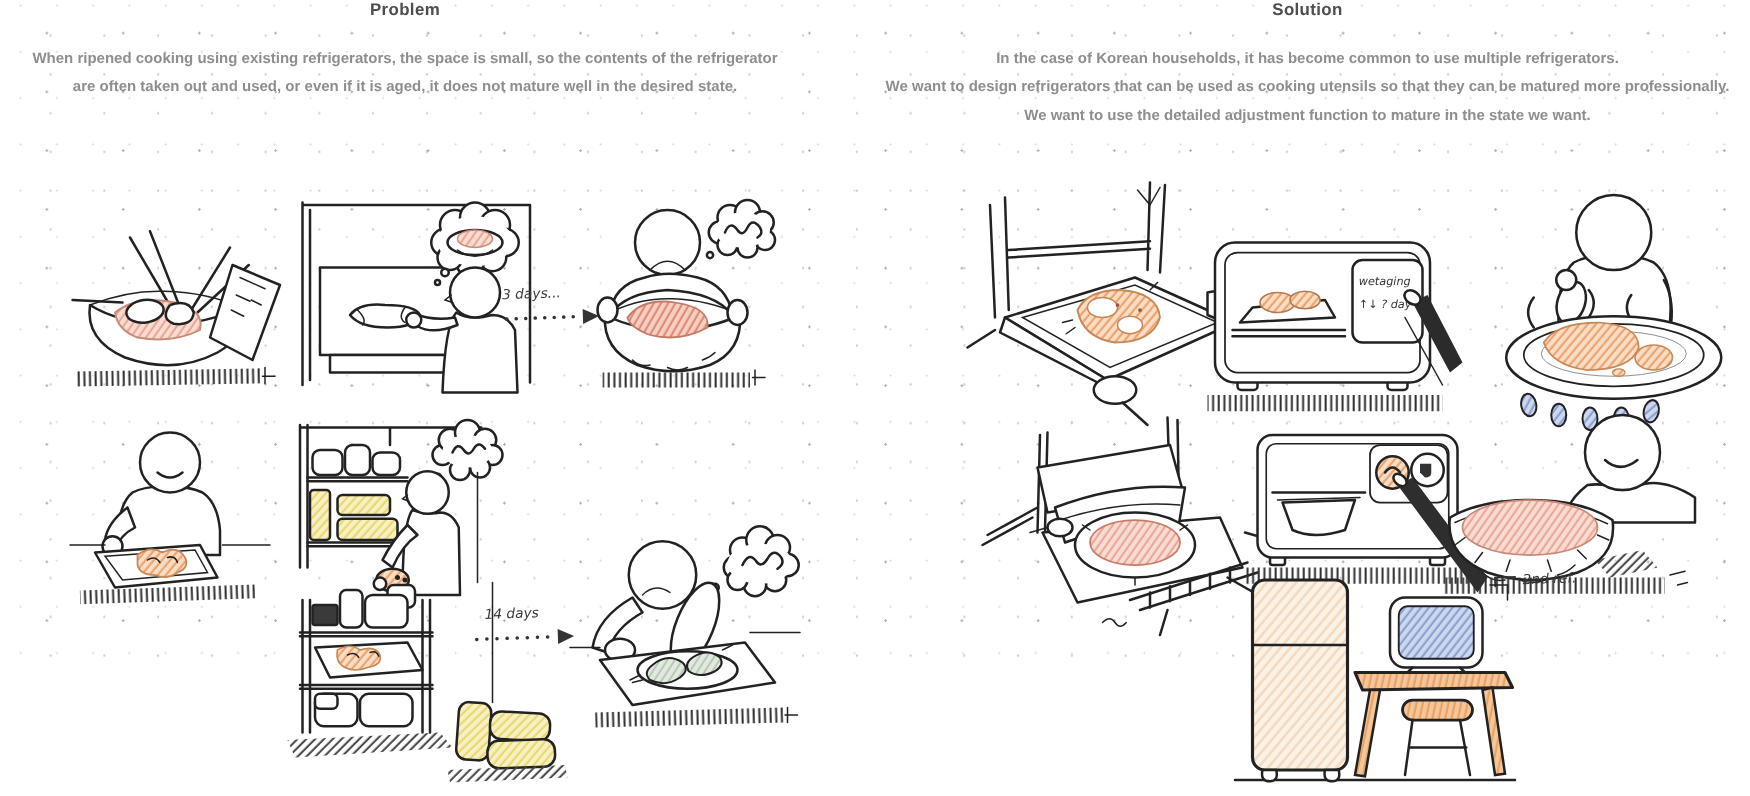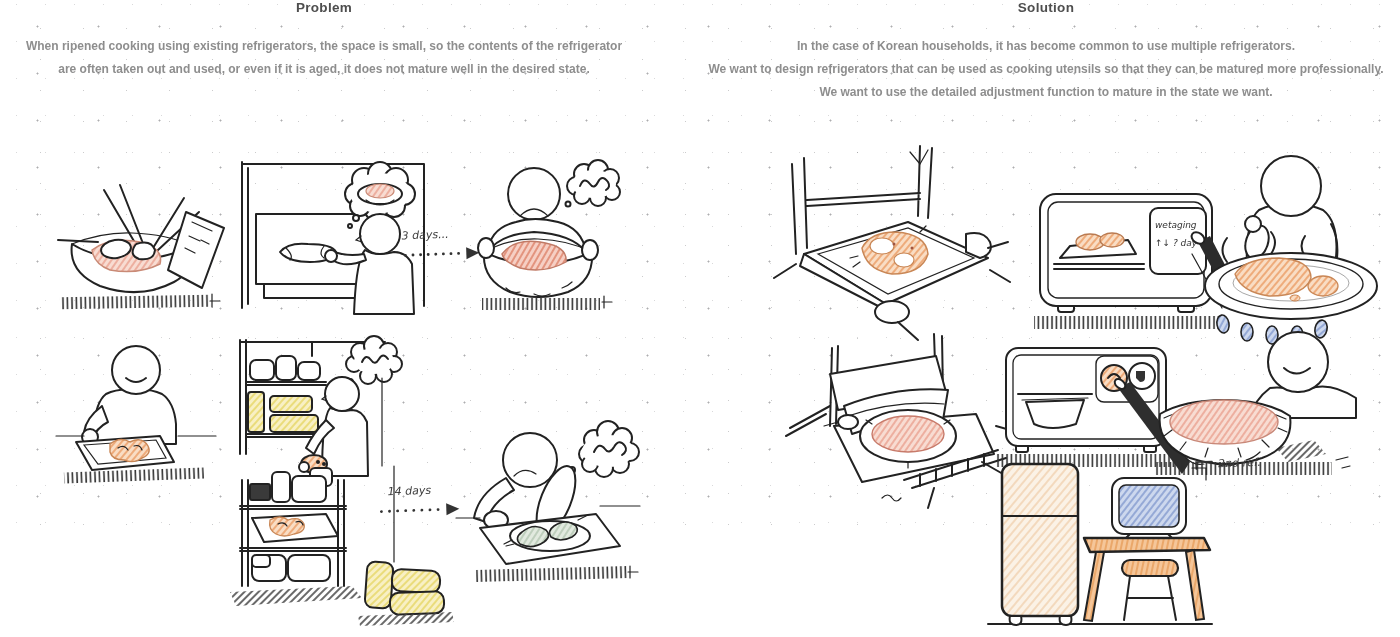--- a/index.html
+++ b/index.html
@@ -340,21 +340,21 @@
         <circle cx="124" cy="108" r="1.5" fill="#a05540"></circle>
           <circle cx="142" cy="112" r="1.5" fill="#a05540"></circle>
         <path class="thin" d="M88,120 l-8,2 M90,126 l-7,5 M150,96 l6,-6"></path>
       </g>
       <ellipse class="ink" cx="122" cy="176" rx="17" ry="11"></ellipse>
       <path class="ln" d="M128,186 L148,204"></path>
       <path class="ln" d="M218,112 L238,106 M220,134 L240,146 M26,128 L4,142" stroke-width="1.5"></path>
     </svg>
   </div>
 
-  <div class="scene" style="left:1032px; top:180px;">
+  <div class="scene" style="left:964px; top:180px;">
     <svg width="195" height="150" viewBox="0 0 195 150">
       <rect x="2" y="136" width="188" height="13" fill="url(#hm)"></rect>
       <rect class="ink" x="26" y="122" width="16" height="10" rx="3"></rect>
       <rect class="ink" x="146" y="122" width="16" height="10" rx="3"></rect>
       <g>
         <rect class="ink" x="8" y="14" width="172" height="112" rx="16"></rect>
         <rect x="16" y="22" width="156" height="96" rx="10" fill="none" stroke="#222" stroke-width="1.4"></rect>
         <path class="ln" d="M22,84 H112 M22,89 H112"></path>
         <path class="ink" d="M28,78 L104,74 L96,60 L38,66 Z"></path>
         <ellipse cx="58" cy="62" rx="14" ry="8" fill="url(#ho)" stroke="#b97a50" stroke-width="1.3"></ellipse>

